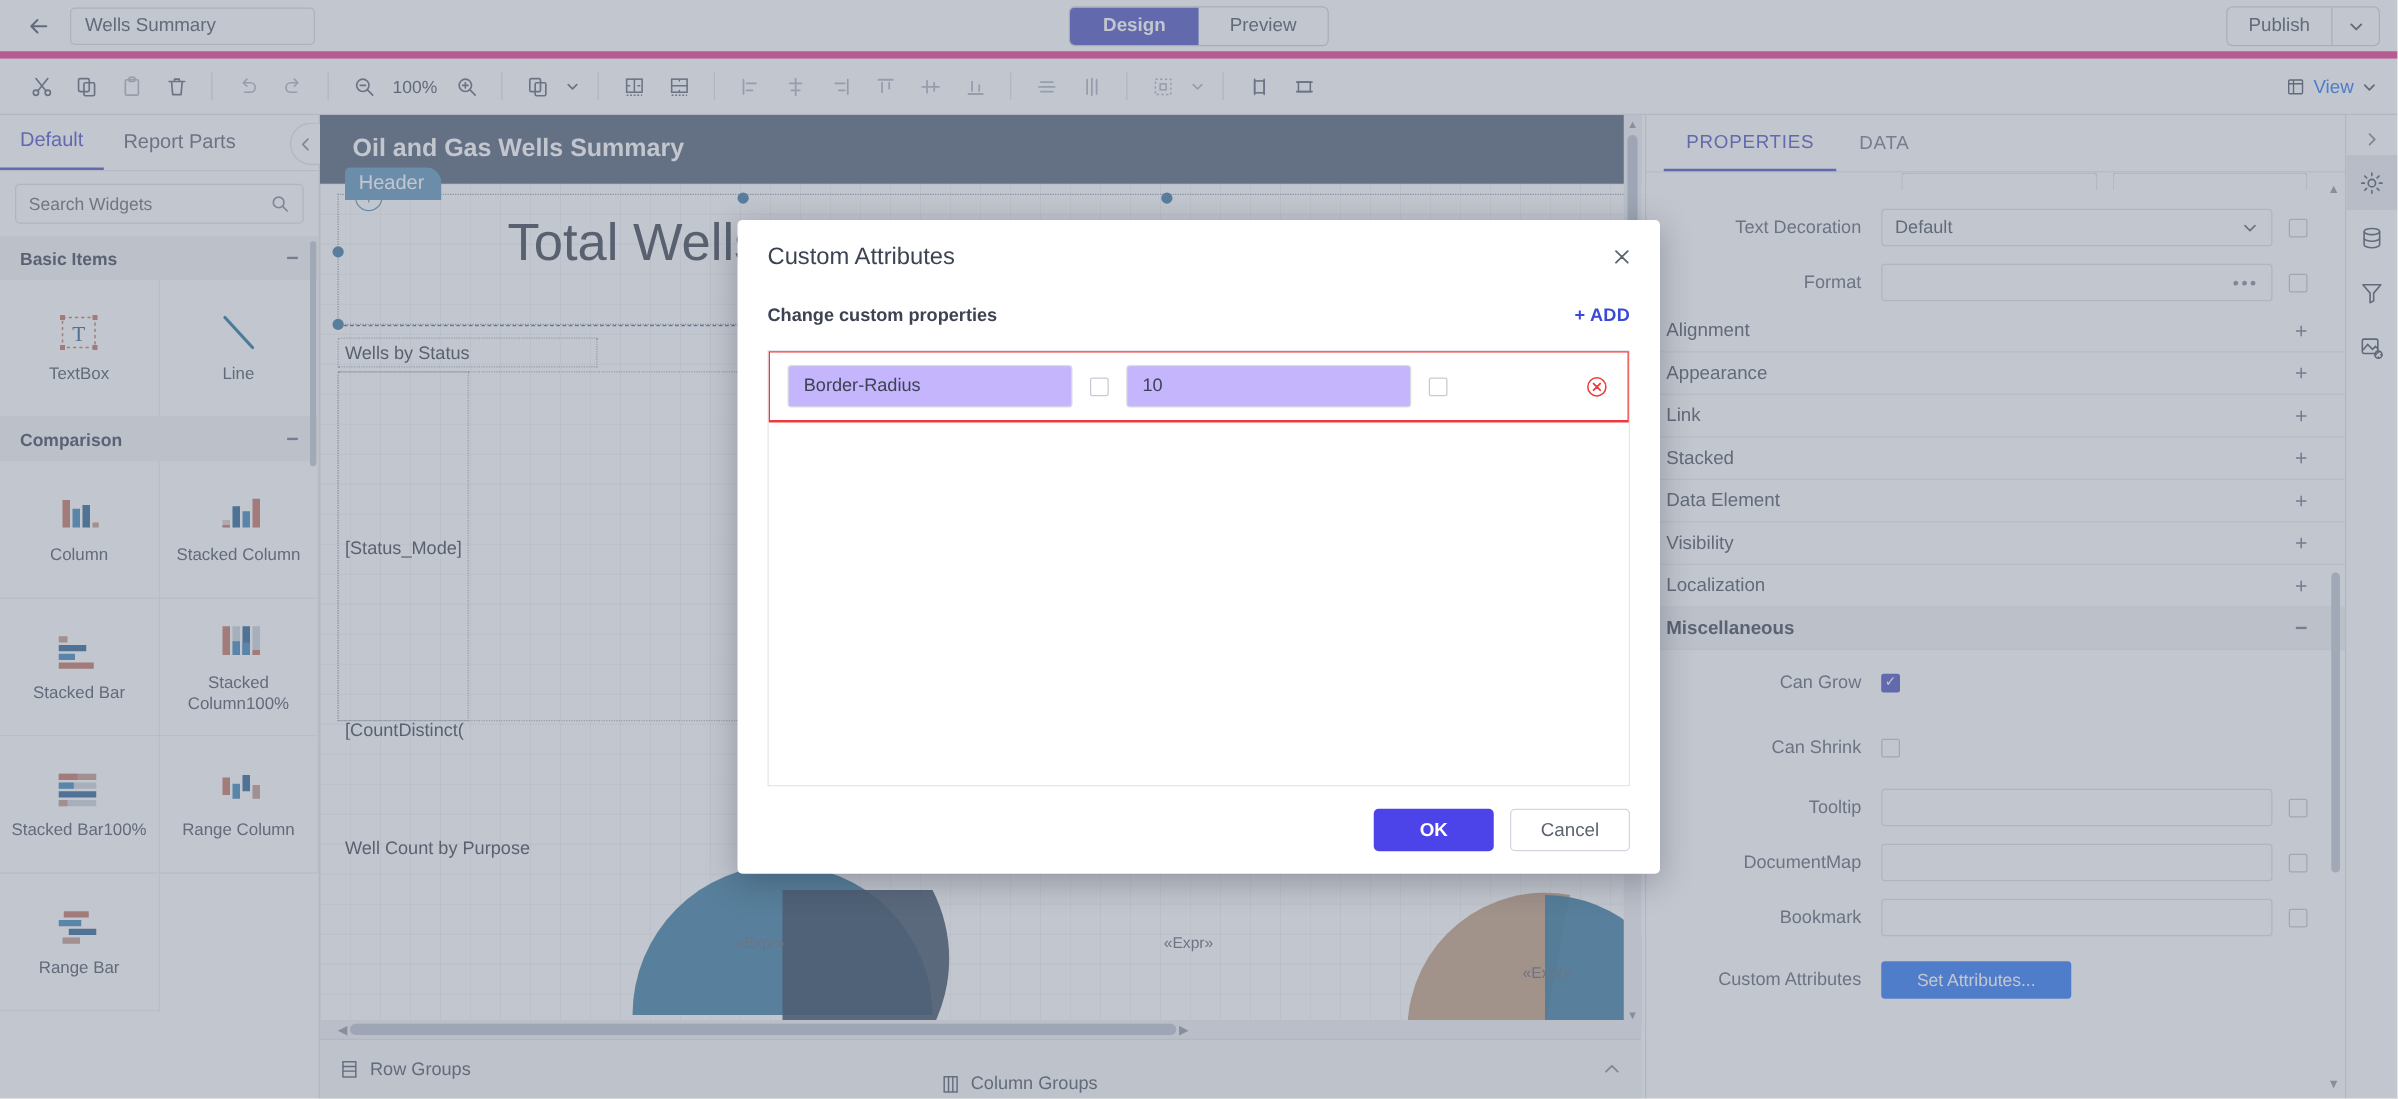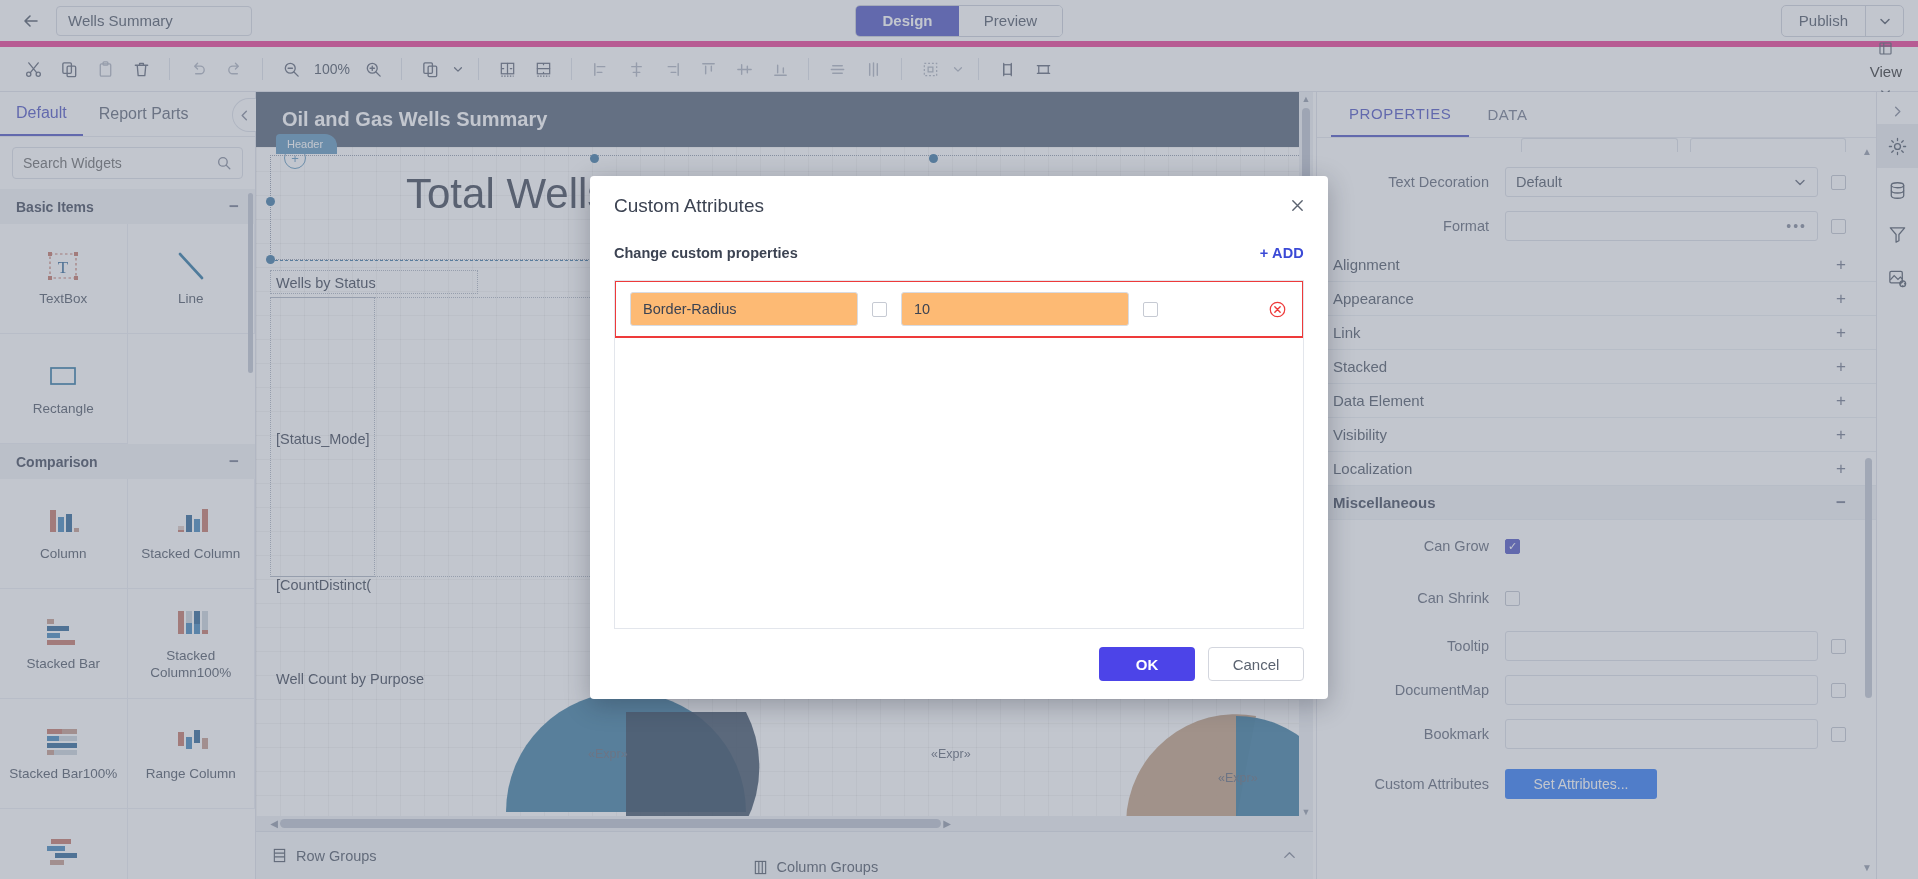--- a/index.html
+++ b/index.html
@@ -43,21 +43,21 @@
   
   .toolbar {
     position: absolute; left: 0; top: 47px; width: 1918px; height: 45px;
     background: #fff; border-bottom: 1px solid #e4e6ec;
     display: flex; align-items: center; padding: 0 16px; gap: 2px;
   }
   .tb-btn { width: 34px; height: 32px; display: flex; align-items: center; justify-content: center; cursor: pointer; color: #6a7180; }
   .tb-sep { width: 1px; height: 22px; background: #e0e3ea; margin: 0 9px; }
   .tb-zoom { font-size: 14px; color: #5b6370; min-width: 44px; text-align: center; }
   .tb-caret { width: 18px; height: 32px; display: flex; align-items: center; justify-content: center; cursor: pointer; color: #6a7180; }
-  .tb-right { position: absolute; right: 16px; display: flex; align-items: center; gap: 6px; cursor: pointer; color: #404040; font-size: 15px; flex-direction: column; }
+  .tb-right { position: absolute; right: 16px; display: flex; align-items: center; gap: 6px; cursor: pointer; color: #3b82f6; font-size: 15px; }
 
   
   .leftpanel {
     position: absolute; left: 0; top: 92px; width: 256px; height: 787px;
     background: #fff; border-right: 1px solid #e4e6ec; display: flex; flex-direction: column;
   }
   .lp-tabs { display: flex; height: 45px; align-items: stretch; border-bottom: 1px solid #e8eaef; position: relative; }
   .lp-tab { padding: 0 16px; display: flex; align-items: center; font-size: 16px; color: #6a7180; cursor: pointer; }
   .lp-tab.active { color: #5a5fc7; border-bottom: 2px solid #5a5fc7; }
   .lp-collapse {
@@ -90,21 +90,21 @@
     background: #eceef2; overflow: hidden;
   }
   .report-page { position: absolute; left: 0; top: 0; width: 1057px; height: 730px; background: #fff; }
   .rpt-header {
     position: absolute; left: 0; top: 0; width: 1057px; height: 55px;
     background: #5d6b7f; display: flex; align-items: center; padding-left: 26px;
   }
   .rpt-header .t { color: #fff; font-size: 20px; font-weight: bold; }
   .band-tag {
     position: absolute; left: 20px; top: 42px; background: #6a9ec2; color: #fff;
-    font-size: 11px; padding: 4px 14px 4px 11px; border-radius: 4px 12px 0 0; z-index: 4;
+    font-size: 16px; padding: 4px 14px 4px 11px; border-radius: 4px 12px 0 0; z-index: 4;
   }
   .grid-bg {
     position: absolute; left: 0; top: 55px; width: 1057px; height: 675px;
     background-image:
       linear-gradient(to right, rgba(0,0,0,0.045) 1px, transparent 1px),
       linear-gradient(to bottom, rgba(0,0,0,0.045) 1px, transparent 1px);
     background-size: 24px 24px;
   }
   .sel-box { position: absolute; left: 14px; top: 63px; width: 1043px; height: 105px; border: 1px dotted #9aa3b2; }
   .sel-dash { position: absolute; left: 14px; top: 168px; width: 1043px; height: 0; border-top: 1px dashed #4b82ab; }
@@ -190,21 +190,21 @@
   .modal-sub { display: flex; align-items: center; justify-content: space-between; padding: 0 24px; height: 34px; }
   .modal-sub .st { font-size: 14.5px; font-weight: bold; color: #3c4352; }
   .add-link { font-size: 14.5px; color: #3b4ad6; cursor: pointer; font-weight: bold; letter-spacing: .2px; }
   .modal-body { flex: 1; margin: 10px 24px 0; border-top: 1px solid #e3e6ec; border-left: 1px solid #e3e6ec; border-right: 1px solid #e3e6ec; border-bottom: 1px solid #e3e6ec; overflow: hidden; }
   .attr-row {
     display: flex; align-items: center; gap: 0; height: 58px; padding: 0 14px;
     border: 2px solid #ee3a3a; margin: -1px -1px 0 -1px;
   }
   .attr-input {
     height: 34px; border: 1px solid #d8dbe2; border-radius: 3px; padding: 0 12px;
-    font-size: 14.5px; color: #3c4352; font-family: "Liberation Sans", sans-serif; outline: none; background: #fdba74;
+    font-size: 14.5px; color: #3c4352; font-family: "Liberation Sans", sans-serif; outline: none; background: #c4b5fd;
   }
   .attr-name { width: 228px; }
   .attr-val { width: 228px; }
   .attr-check { width: 15px; height: 15px; border: 1px solid #c6cad3; border-radius: 2px; margin: 0 14px; background: #fff; flex: none; }
   .attr-del { margin-left: auto; width: 22px; height: 22px; display: flex; align-items: center; justify-content: center; cursor: pointer; }
   .modal-foot { height: 70px; display: flex; align-items: center; justify-content: flex-end; gap: 13px; padding: 0 24px; }
   .btn-ok {
     width: 96px; height: 34px; background: #4c44e8; color: #fff; border: none; border-radius: 4px;
     font-size: 15px; font-weight: bold; font-family: "Liberation Sans", sans-serif; cursor: pointer;
   }
@@ -431,26 +431,20 @@
               <rect x="31" y="27" width="4" height="4" fill="#c97f70"></rect>
             <text x="20" y="24" font-family="Liberation Serif, serif" font-size="17" fill="#3a6f9e" text-anchor="middle">T</text>
           </svg>
           <div class="lbl">TextBox</div>
         </div>
         <div class="wcell">
           <svg width="40" height="34" viewBox="0 0 40 34">
               <path d="M9 5L31 29" stroke="#3a7fa8" stroke-width="2.6" stroke-linecap="round"></path>
             </svg>
           <div class="lbl">Line</div>
-        </div>
-        <div class="wcell">
-          <svg width="40" height="34" viewBox="0 0 40 34">
-              <rect x="8" y="9" width="24" height="16" fill="none" stroke="#3a7fa8" stroke-width="1.7"></rect>
-            </svg>
-          <div class="lbl">Rectangle</div>
         </div>
       </div>
 
       <div class="grp-head">
         <span>Comparison</span>
         <span class="sign">−</span>
       </div>
       <div class="wgrid">
         <div class="wcell">
           <svg width="44" height="34" viewBox="0 0 44 34">

